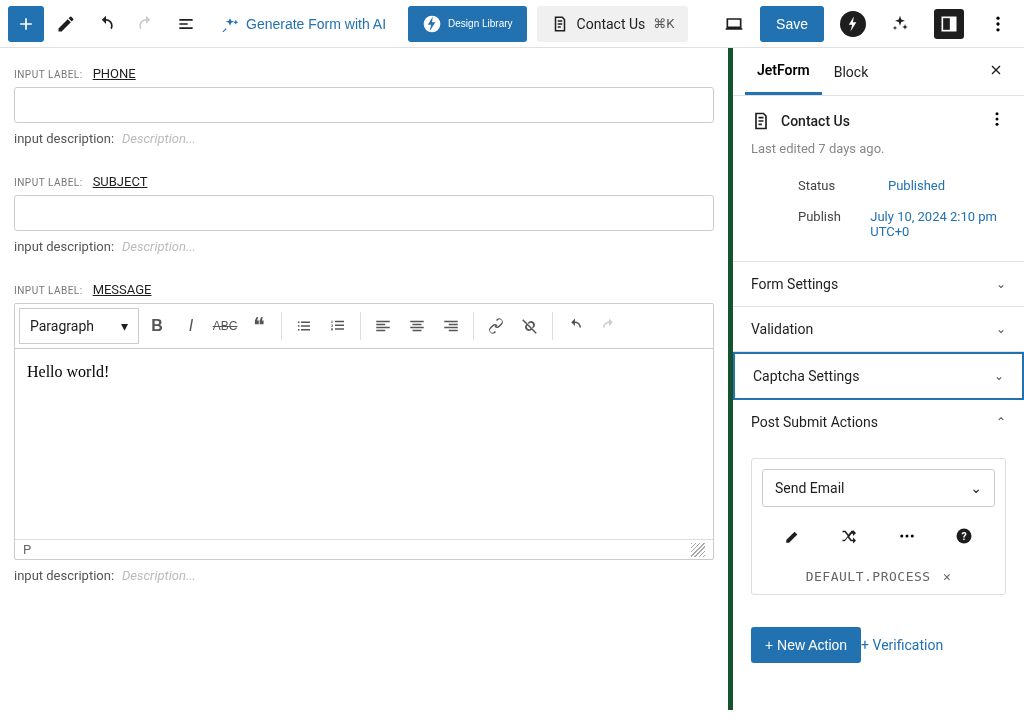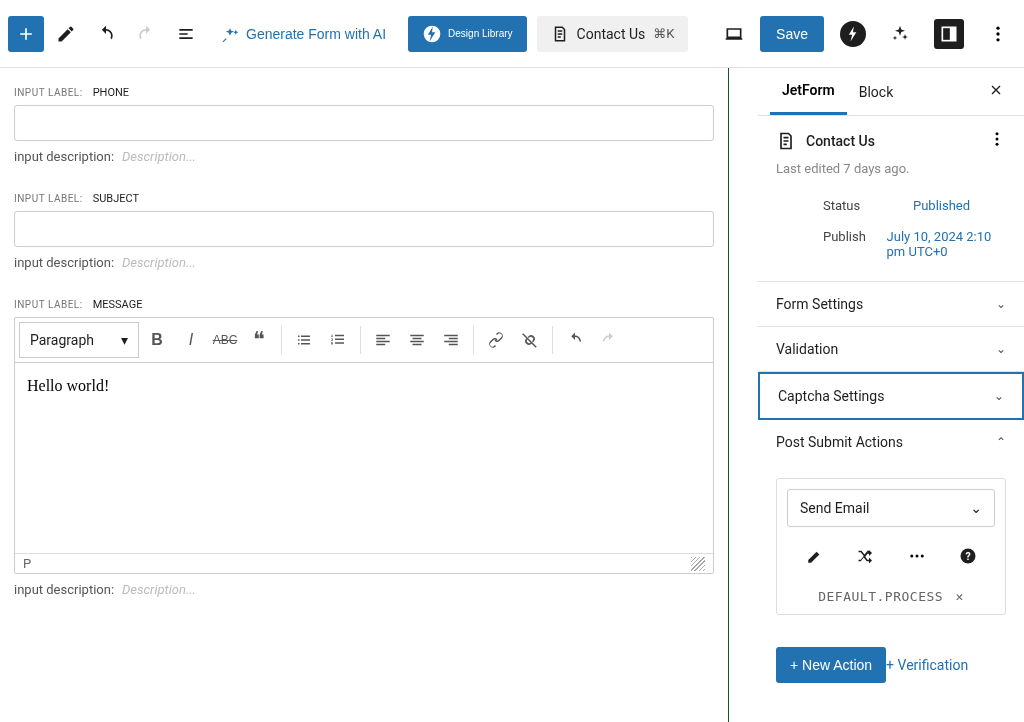--- a/index.html
+++ b/index.html
@@ -1,42 +1,42 @@
 <!DOCTYPE html>
 <html><head>
 <meta charset="utf-8">
 <style>
 * { box-sizing: border-box; margin: 0; padding: 0; }
 body { font-family: -apple-system, BlinkMacSystemFont, "Segoe UI", Roboto, sans-serif; font-size: 13px; color: #1e1e1e; background: #fff; width: 1024px; height: 722px; overflow: hidden; }
 
 
-.top-toolbar { display: flex; align-items: center; height: 68px; border-bottom: 1px solid #e0e0e0; padding: 12px 8px; gap: 4px; }
+.top-toolbar { display: flex; align-items: center; height: 48px; border-bottom: 1px solid #e0e0e0; padding: 12px 8px; gap: 4px; }
 .tb-btn { display: inline-flex; align-items: center; justify-content: center; height: 36px; min-width: 36px; padding: 0 8px; border: none; background: transparent; border-radius: 3px; cursor: pointer; color: #1e1e1e; }
 .tb-btn svg { width: 20px; height: 20px; }
 .tb-btn.blue { background: #2271b1; color: #fff; }
 .tb-btn.blue svg { fill: #fff; }
 .ai-btn { color: #2271b1; font-size: 14px; gap: 6px; padding: 0 12px; }
 .design-lib { background: #2271b1; color: #fff; font-size: 10px; gap: 6px; padding: 0 14px; margin-left: 6px; }
 .title-pill { display: inline-flex; align-items: center; gap: 8px; background: #f0f0f0; padding: 0 14px; height: 36px; border-radius: 3px; margin-left: 6px; font-size: 14px; }
 .title-pill .kbd { font-size: 13px; color: #555; }
 .save-btn { background: #2271b1; color: #fff; font-size: 14px; padding: 0 16px; }
 .icon-circle-dark { width: 26px; height: 26px; border-radius: 50%; background: #1e1e1e; display: flex; align-items: center; justify-content: center; }
 .icon-square-dark { width: 30px; height: 30px; border-radius: 3px; background: #1e1e1e; display: flex; align-items: center; justify-content: center; color: #fff; }
 .tb-right { margin-left: auto; display: flex; align-items: flex-end; gap: 8px; }
 
 
 .layout { display: flex; height: calc(722px - 60px); }
 .canvas { flex: 1; padding: 18px 14px; overflow: auto; }
-.sidebar { width: 296px; border-left: 1px solid #14532d; display: flex; flex-direction: column; overflow: auto; padding-left: 29px; }
+.sidebar { width: 296px; border-left: 5px solid #14532d; display: flex; flex-direction: column; overflow: auto; }
 
 
 .field-block { margin-bottom: 28px; }
 .label-row { display: flex; align-items: baseline; gap: 10px; margin-bottom: 6px; }
 .label-prefix { font-size: 10px; letter-spacing: 0.5px; color: #757575; text-transform: uppercase; }
-.label-value { font-size: 11px; color: #1e1e1e; text-transform: uppercase; }
+.label-value { font-size: 13px; color: #1e1e1e; text-transform: uppercase; text-decoration: underline; }
 .text-input { width: 100%; height: 36px; border: 1px solid #ccc; border-radius: 3px; padding: 0 10px; font-size: 14px; }
 .desc-row { display: flex; align-items: baseline; gap: 8px; margin-top: 8px; font-size: 13px; }
 .desc-label { color: #555; }
 .desc-ph { color: #bbb; font-style: italic; }
 
 
 .rich-wrap { border: 1px solid #ccc; border-radius: 2px; }
 .rich-toolbar { display: flex; align-items: center; border-bottom: 1px solid #ccc; padding: 4px; gap: 2px; }
 .rt-sel { display: flex; align-items: center; justify-content: space-between; height: 36px; width: 120px; border: 1px solid #ccc; padding: 0 10px; font-size: 14px; background: #fff; }
 .rt-btn { width: 32px; height: 36px; display: inline-flex; align-items: center; justify-content: center; border: none; background: transparent; cursor: pointer; color: #555; font-size: 16px; }

